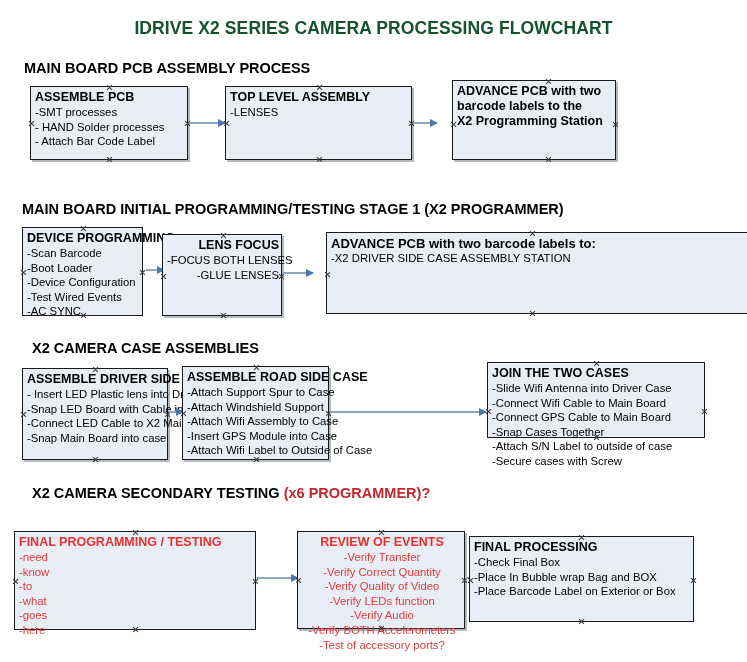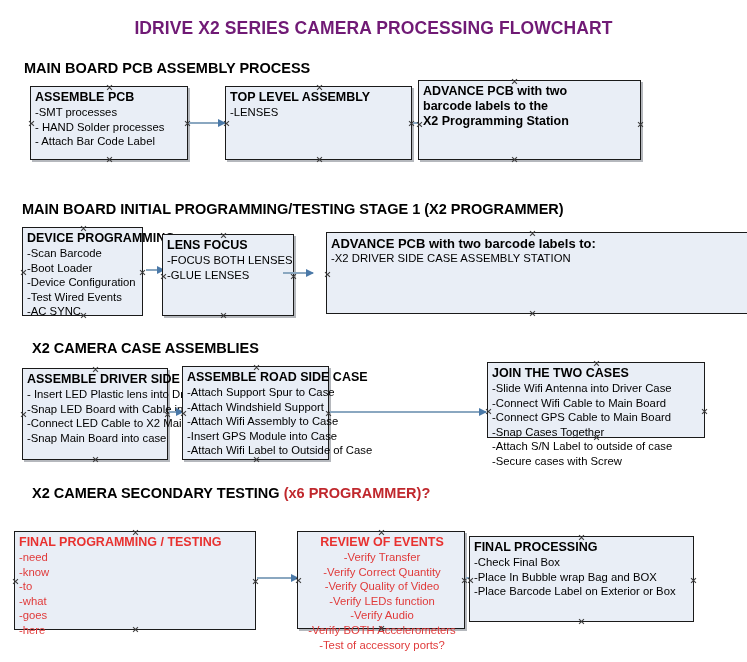--- a/index.html
+++ b/index.html
@@ -17,21 +17,21 @@
   }
   .title {
     position: absolute;
     left: 0;
     top: 18px;
     width: 747px;
     text-align: center;
     font-size: 17.5px;
     font-weight: bold;
     letter-spacing: 0.1px;
-    color: #701a75;
+    color: #14532d;
   }
   .section-heading {
     position: absolute;
     font-size: 14.5px;
     font-weight: bold;
     color: #000;
     white-space: nowrap;
   }
   .section-heading .accent {
     color: #c0282d;
@@ -140,21 +140,21 @@
   <span class="handle" style="left:-3px; top:33px;"></span>
   <span class="handle" style="left:90px; top:-3px;"></span>
   <span class="handle" style="left:90px; bottom:-4px;"></span>
   <span class="handle" style="right:-4px; top:33px;"></span>
 </div>
 
 <div class="conn" style="left:413px; top:122px; width:24px;">
   <span class="arrow"></span>
 </div>
 
-<div class="node" style="left:418px; top:80px; width:223px; height:80px;">
+<div class="node" style="left:452px; top:80px; width:164px; height:80px;">
   <div class="node-body">
     <div class="node-title">ADVANCE PCB with two</div>
     <div class="node-title">barcode labels to the</div>
     <div class="node-title"> X2 Programming Station</div>
   </div>
   <span class="handle" style="left:-3px; top:40px;"></span>
   <span class="handle" style="left:92px; top:-3px;"></span>
   <span class="handle" style="left:92px; bottom:-4px;"></span>
   <span class="handle" style="right:-4px; top:40px;"></span>
 </div>
@@ -175,21 +175,21 @@
   <span class="handle" style="left:-3px; top:41px;"></span>
   <span class="handle" style="left:57px; top:-3px;"></span>
   <span class="handle" style="left:57px; bottom:-4px;"></span>
   <span class="handle" style="right:-4px; top:41px;"></span>
 </div>
 
 <div class="conn" style="left:146px; top:269px; width:18px;">
   <span class="arrow"></span>
 </div>
 
-<div class="node" style="left:162px; top:234px; width:132px; height:82px;">
+<div class="node" style="left:162px; top:234px; width:120px; height:82px;text-align:right;">
   <div class="node-body">
     <div class="node-title">LENS FOCUS</div>
     <div class="node-line">-FOCUS BOTH LENSES</div>
     <div class="node-line">-GLUE LENSES</div>
   </div>
   <span class="handle" style="left:-3px; top:38px;"></span>
   <span class="handle" style="left:57px; top:-3px;"></span>
   <span class="handle" style="left:57px; bottom:-4px;"></span>
   <span class="handle" style="right:-4px; top:38px;"></span>
 </div>

